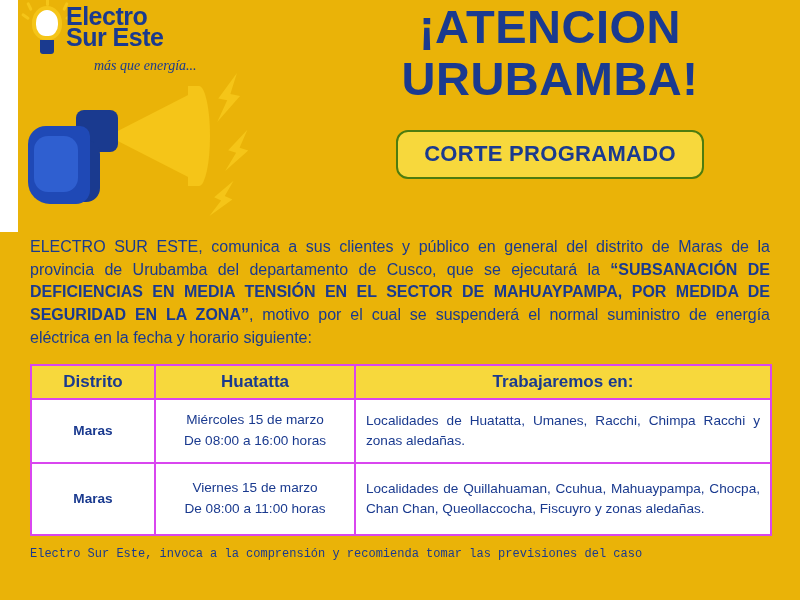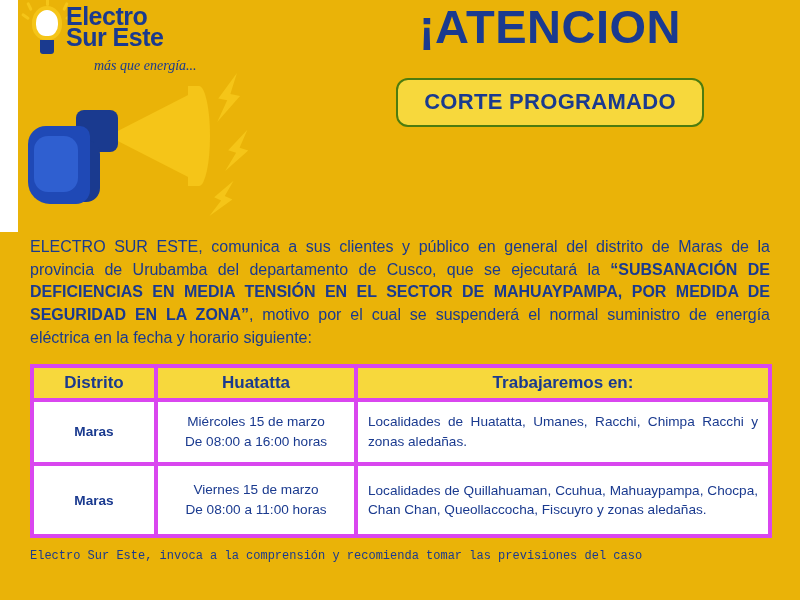--- a/index.html
+++ b/index.html
@@ -212,21 +212,21 @@
   .para b { font-weight: bold; }
 
   
   table.outage {
     margin-top: 14px;
     width: 742px;
     border-collapse: collapse;
     table-layout: fixed;
   }
   table.outage th, table.outage td {
-    border: 4px solid #d946ef;
+    border: 2px solid #d946ef;
     color: #1a3a8f;
   }
   table.outage thead th {
     background: #f7d83c;
     font-size: 17px;
     font-weight: bold;
     height: 34px;
     text-align: center;
   }
   .col-distrito { width: 124px; }
@@ -297,20 +297,21 @@
       <div class="meg-body"></div>
       <div class="meg-handle"></div>
       <div class="meg-hand"></div>
       <div class="bolt b1"></div>
       <div class="bolt b2"></div>
       <div class="bolt b3"></div>
     </div>
 
     <div class="title-wrap">
       <div class="title-line l1">¡ATENCION</div>
+      <div class="title-line l2">URUBAMBA!</div>
       <div class="badge">CORTE PROGRAMADO</div>
     </div>
   </div>
 
   <div class="body-wrap">
 
     <p class="para"><span>ELECTRO SUR ESTE, comunica a sus clientes y público en general del distrito de Maras de la provincia de Urubamba del departamento de Cusco, que se ejecutará la </span><b>“SUBSANACIÓN DE DEFICIENCIAS EN MEDIA TENSIÓN EN EL SECTOR DE MAHUAYPAMPA, POR MEDIDA DE SEGURIDAD EN LA ZONA”</b><span>, motivo por el cual se suspenderá el normal suministro de energía eléctrica en la fecha y horario siguiente:</span></p>
 
     <table class="outage">
       <colgroup>

